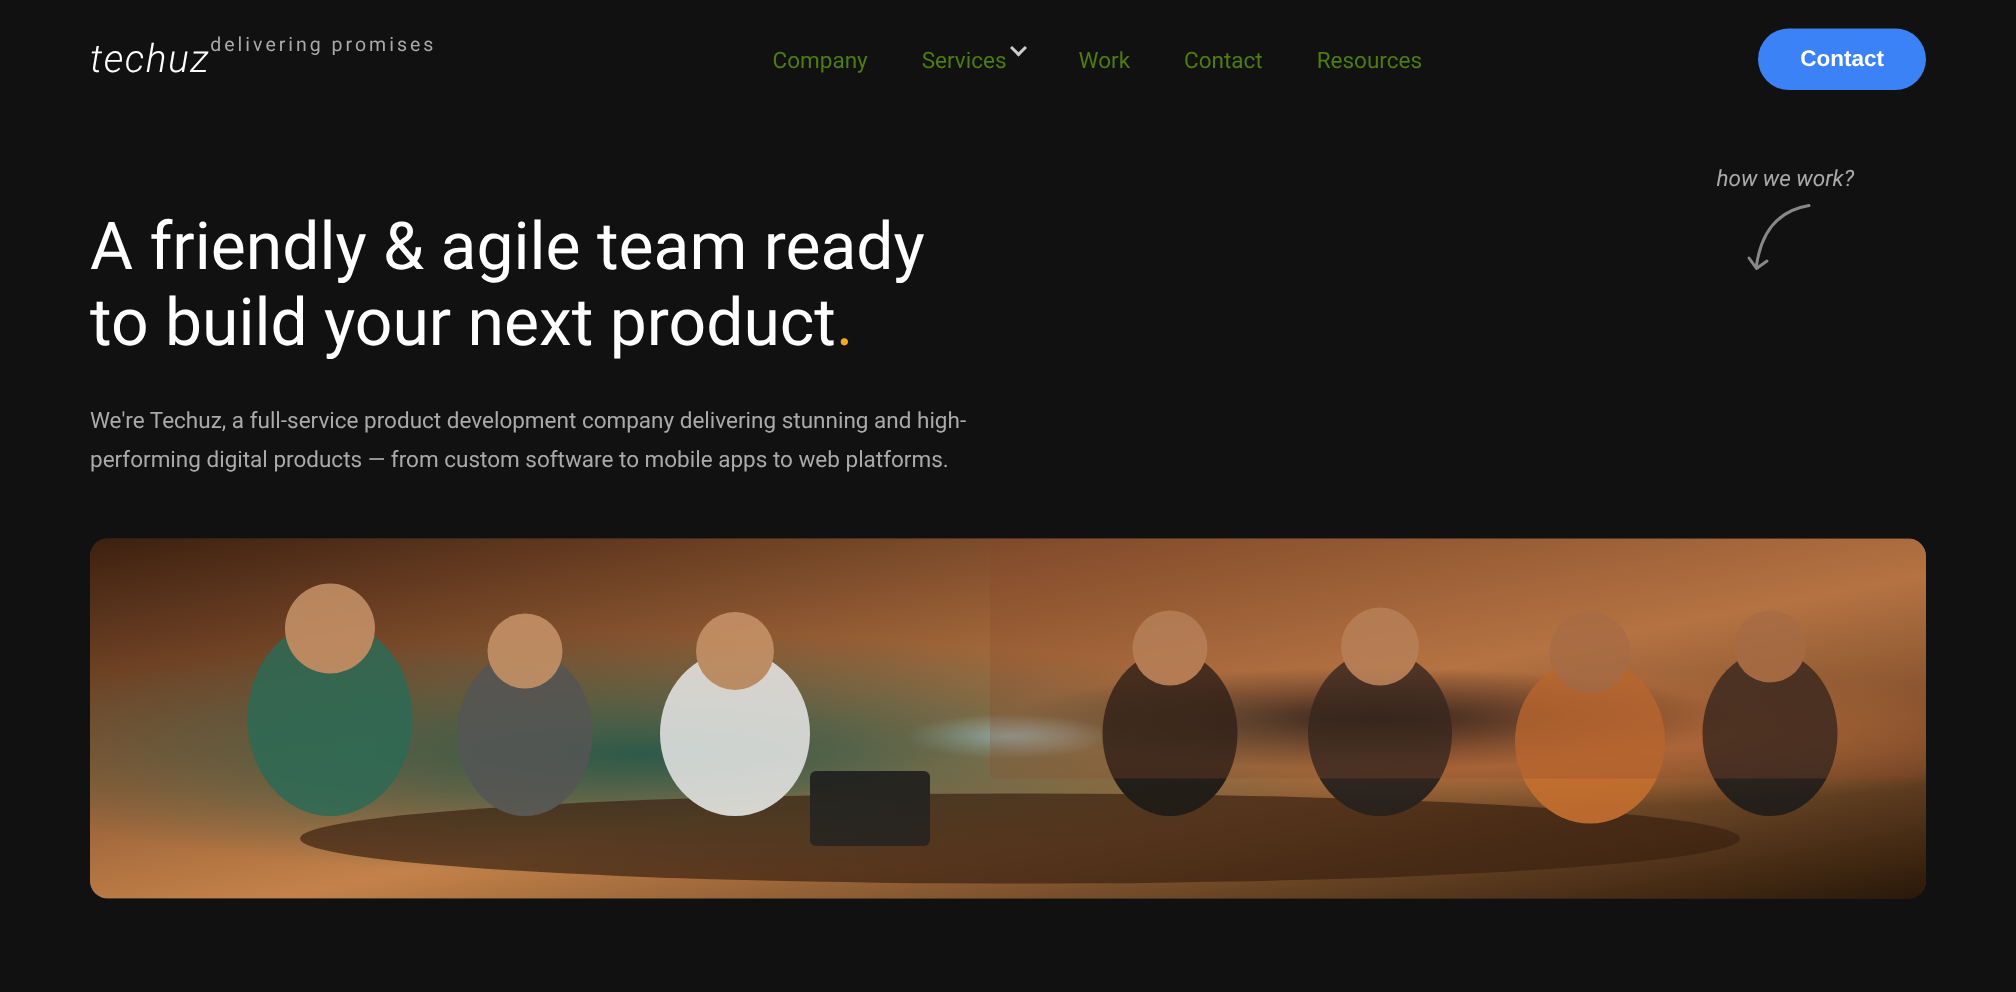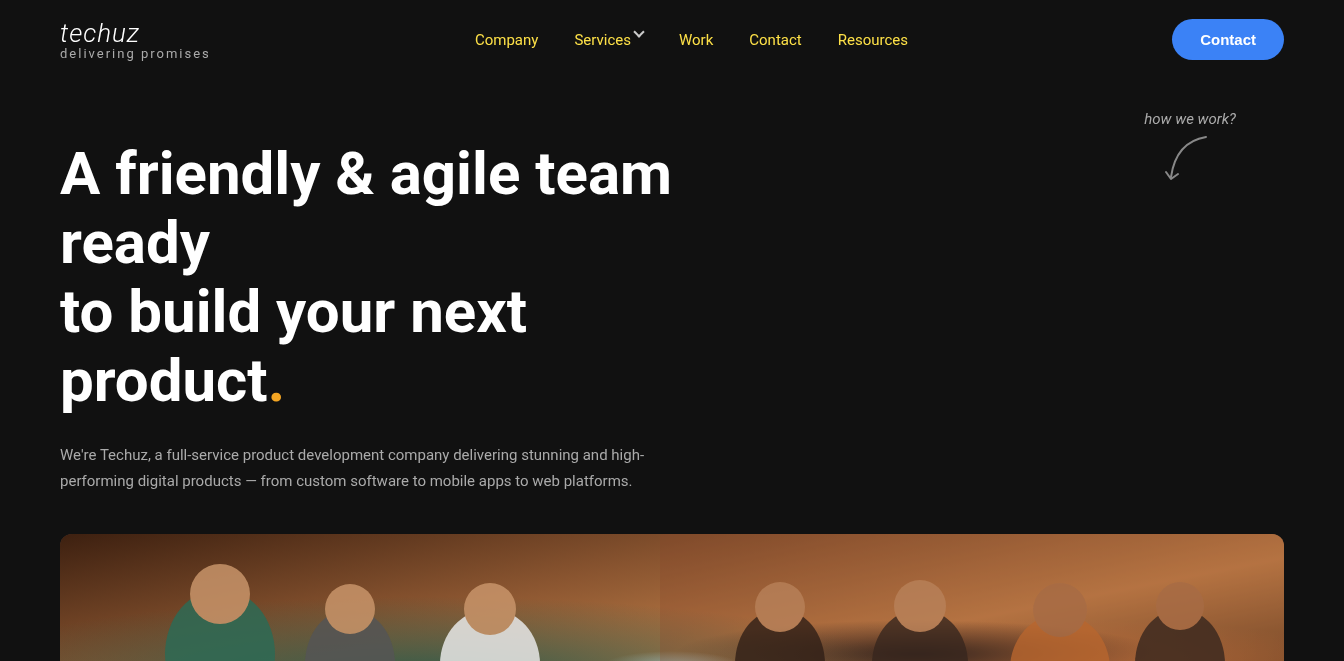--- a/index.html
+++ b/index.html
@@ -18,21 +18,21 @@
       display: flex;
       align-items: center;
       justify-content: space-between;
       padding: 0 60px;
       height: 79px;
       background: #111;
     }
 
     .logo-wrap {
       display: flex;
-      flex-direction: column;
+      flex-direction: row;
     }
 
     .logo-text {
       font-size: 26px;
       font-weight: 300;
       color: #fff;
       letter-spacing: 1px;
     }
 
     .logo-text span {
@@ -48,21 +48,21 @@
     }
 
     .nav-links {
       display: flex;
       align-items: center;
       gap: 36px;
       list-style: none;
     }
 
     .nav-links li a {
-      color: #fde047;
+      color: #4d7c0f;
       text-decoration: none;
       font-size: 15px;
       font-weight: 400;
       transition: color 0.2s;
     }
 
     .nav-links li .services-link {
       display: flex;
       gap: 4px;
     }
@@ -88,22 +88,22 @@
       cursor: pointer;
     }
 
     
     .hero {
       padding: 60px 60px 0 60px;
       position: relative;
     }
 
     .hero-headline {
-      font-size: 60px;
-      font-weight: 700;
+      font-size: 44px;
+      font-weight: 400;
       line-height: 1.15;
       color: #fff;
       max-width: 680px;
       margin-bottom: 28px;
     }
 
     .hero-headline .dot {
       color: #f5a623;
     }
 

